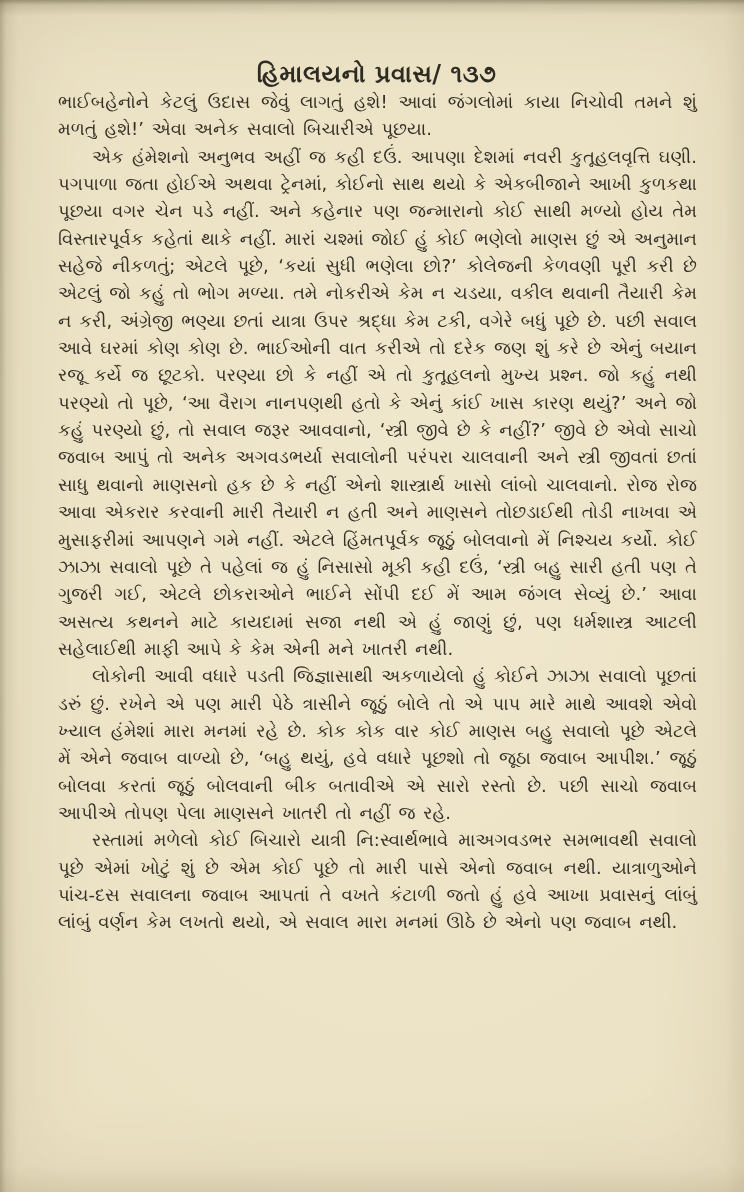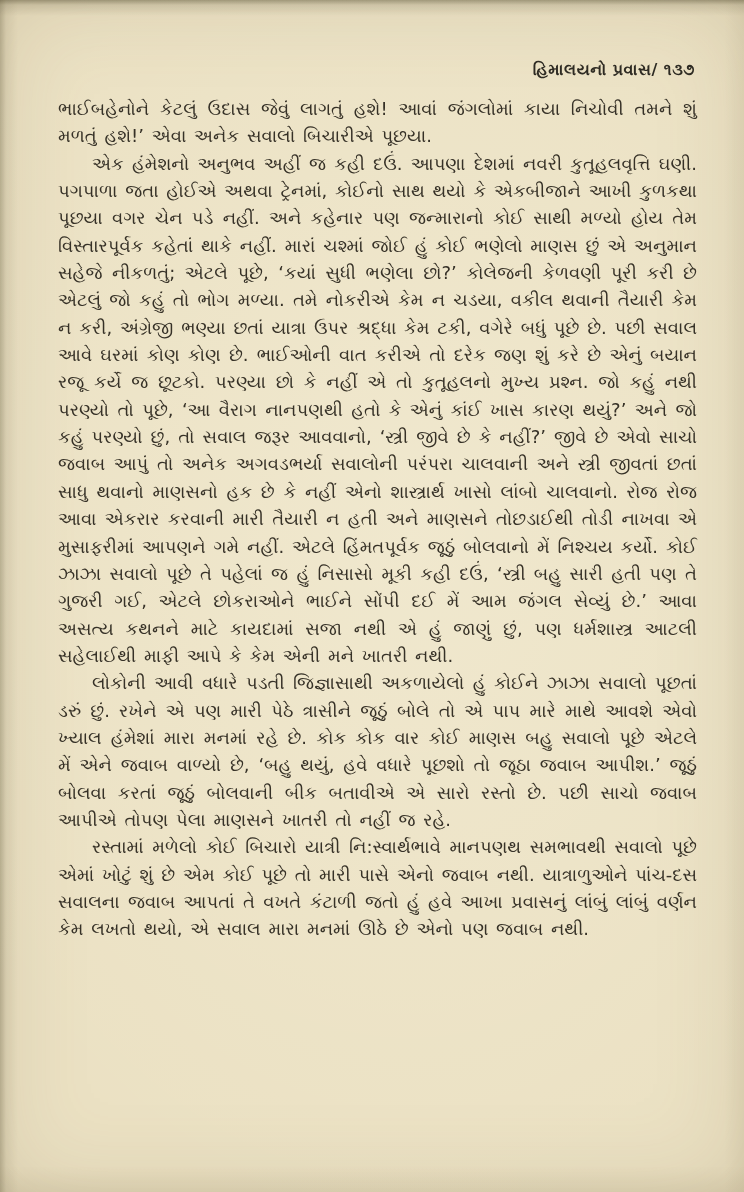--- a/index.html
+++ b/index.html
@@ -17,27 +17,27 @@
     background:
       radial-gradient(ellipse 120% 100% at 55% 45%, rgba(255,252,238,0.25), rgba(0,0,0,0) 60%),
       linear-gradient(to bottom, rgba(96,90,62,0.55) 0px, rgba(96,90,62,0.18) 5px, rgba(0,0,0,0) 16px),
       linear-gradient(to right, rgba(96,90,62,0.35) 0px, rgba(96,90,62,0.10) 6px, rgba(0,0,0,0) 18px),
       linear-gradient(to top, rgba(120,105,70,0.10) 0px, rgba(0,0,0,0) 26px),
       linear-gradient(to left, rgba(120,105,70,0.08) 0px, rgba(0,0,0,0) 20px);
     box-shadow: inset 0 0 90px rgba(128,108,64,0.18);
     padding: 60px 47px 0 58px;
   }
   .running-header {
-    text-align: right;
+    text-align: center;
     font-weight: bold;
-    font-size: 16px;
+    font-size: 24px;
     letter-spacing: 0.5px;
     color: #2e2b23;
     padding-right: 2px;
-    margin-bottom: 16px;
+    margin-bottom: 0;
   }
   .page-body { color: #363127; }
   .para {
     font-size: 18px;
     line-height: 27.35px;
     text-align: justify;
     word-spacing: 2px;
   }
   .para.indent { text-indent: 34px; }
 </style>
@@ -45,15 +45,15 @@
 <body>
 
 <div class="page">
   <div class="running-header">
     <span>હિમાલયનો પ્રવાસ/ ૧૩૭</span>
   </div>
   <div class="page-body">
     <p class="para">ભાઈબહેનોને કેટલું ઉદાસ જેવું લાગતું હશે! આવાં જંગલોમાં કાયા નિચોવી તમને શું મળતું હશે!’ એવા અનેક સવાલો બિચારીએ પૂછયા.</p>
     <p class="para indent">એક હંમેશનો અનુભવ અહીં જ કહી દઉં. આપણા દેશમાં નવરી કુતૂહલવૃત્તિ ઘણી. પગપાળા જતા હોઈએ અથવા ટ્રેનમાં, કોઈનો સાથ થયો કે એકબીજાને આખી કુળકથા પૂછયા વગર ચેન પડે નહીં. અને કહેનાર પણ જન્મારાનો કોઈ સાથી મળ્યો હોય તેમ વિસ્તારપૂર્વક કહેતાં થાકે નહીં. મારાં ચશ્માં જોઈ હું કોઈ ભણેલો માણસ છું એ અનુમાન સહેજે નીકળતું; એટલે પૂછે, ‘કયાં સુધી ભણેલા છો?’ કોલેજની કેળવણી પૂરી કરી છે એટલું જો કહું તો ભોગ મળ્યા. તમે નોકરીએ કેમ ન ચડયા, વકીલ થવાની તૈયારી કેમ ન કરી, અંગ્રેજી ભણ્યા છતાં યાત્રા ઉપર શ્રદ્ધા કેમ ટકી, વગેરે બધું પૂછે છે. પછી સવાલ આવે ઘરમાં કોણ કોણ છે. ભાઈઓની વાત કરીએ તો દરેક જણ શું કરે છે એનું બયાન રજૂ કર્યે જ છૂટકો. પરણ્યા છો કે નહીં એ તો કુતૂહલનો મુખ્ય પ્રશ્ન. જો કહું નથી પરણ્યો તો પૂછે, ‘આ વૈરાગ નાનપણથી હતો કે એનું કાંઈ ખાસ કારણ થયું?’ અને જો કહું પરણ્યો છું, તો સવાલ જરૂર આવવાનો, ‘સ્ત્રી જીવે છે કે નહીં?’ જીવે છે એવો સાચો જવાબ આપું તો અનેક અગવડભર્યા સવાલોની પરંપરા ચાલવાની અને સ્ત્રી જીવતાં છતાં સાધુ થવાનો માણસનો હક છે કે નહીં એનો શાસ્ત્રાર્થ ખાસો લાંબો ચાલવાનો. રોજ રોજ આવા એકરાર કરવાની મારી તૈયારી ન હતી અને માણસને તોછડાઈથી તોડી નાખવા એ મુસાફરીમાં આપણને ગમે નહીં. એટલે હિંમતપૂર્વક જૂઠું બોલવાનો મેં નિશ્ચય કર્યો. કોઈ ઝાઝા સવાલો પૂછે તે પહેલાં જ હું નિસાસો મૂકી કહી દઉં, ‘સ્ત્રી બહુ સારી હતી પણ તે ગુજરી ગઈ, એટલે છોકરાઓને ભાઈને સોંપી દઈ મેં આમ જંગલ સેવ્યું છે.’ આવા અસત્ય કથનને માટે કાયદામાં સજા નથી એ હું જાણું છું, પણ ધર્મશાસ્ત્ર આટલી સહેલાઈથી માફી આપે કે કેમ એની મને ખાતરી નથી.</p>
     <p class="para indent">લોકોની આવી વધારે પડતી જિજ્ઞાસાથી અકળાયેલો હું કોઈને ઝાઝા સવાલો પૂછતાં ડરું છું. રખેને એ પણ મારી પેઠે ત્રાસીને જૂઠું બોલે તો એ પાપ મારે માથે આવશે એવો ખ્યાલ હંમેશાં મારા મનમાં રહે છે. કોક કોક વાર કોઈ માણસ બહુ સવાલો પૂછે એટલે મેં એને જવાબ વાળ્યો છે, ‘બહુ થયું, હવે વધારે પૂછશો તો જૂઠા જવાબ આપીશ.’ જૂઠું બોલવા કરતાં જૂઠું બોલવાની બીક બતાવીએ એ સારો રસ્તો છે. પછી સાચો જવાબ આપીએ તોપણ પેલા માણસને ખાતરી તો નહીં જ રહે.</p>
-    <p class="para indent">રસ્તામાં મળેલો કોઈ બિચારો યાત્રી નિ:સ્વાર્થભાવે માનપણથ સમભાવથી સવાલો પૂછે એમાં ખોટું શું છે એમ કોઈ પૂછે તો મારી પાસે એનો જવાબ નથી. યાત્રાળુઓને પાંચ-દસ સવાલના જવાબ આપતાં તે વખતે કંટાળી જતો હું હવે આખા પ્રવાસનું લાંબું લાંબું વર્ણન કેમ લખતો થયો, એ સવાલ મારા મનમાં ઊઠે છે એનો પણ જવાબ નથી.</p>
+    <p class="para indent">રસ્તામાં મળેલો કોઈ બિચારો યાત્રી નિ:સ્વાર્થભાવે માઅગવડભર સમભાવથી સવાલો પૂછે એમાં ખોટું શું છે એમ કોઈ પૂછે તો મારી પાસે એનો જવાબ નથી. યાત્રાળુઓને પાંચ-દસ સવાલના જવાબ આપતાં તે વખતે કંટાળી જતો હું હવે આખા પ્રવાસનું લાંબું લાંબું વર્ણન કેમ લખતો થયો, એ સવાલ મારા મનમાં ઊઠે છે એનો પણ જવાબ નથી.</p>
   </div>
 </div>
 
 </body></html>

